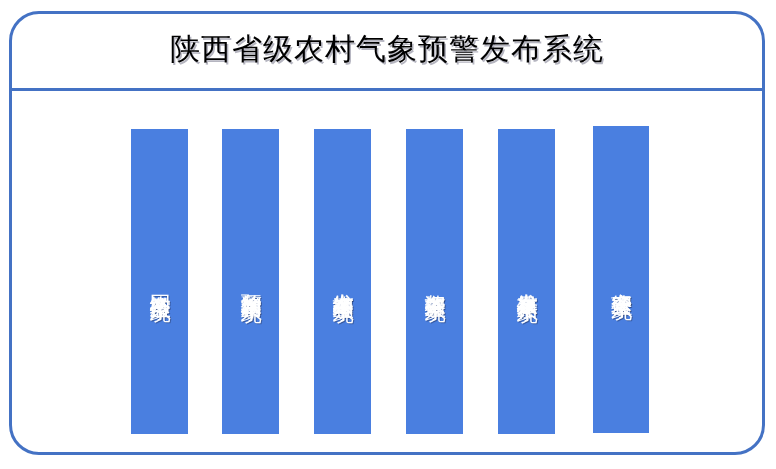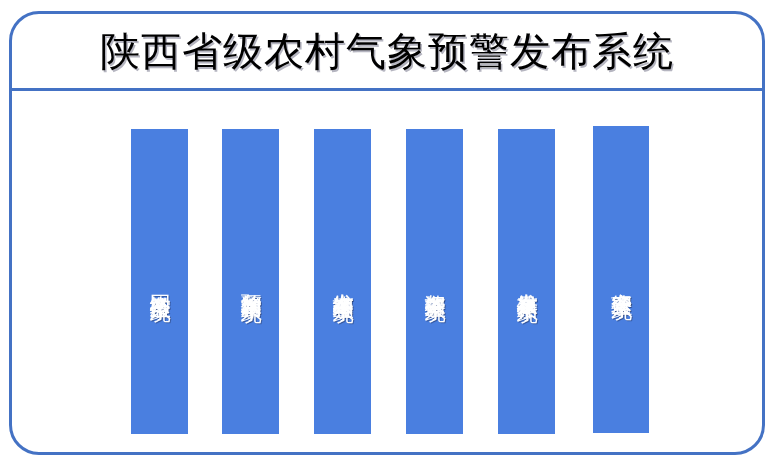--- a/index.html
+++ b/index.html
@@ -44,22 +44,22 @@
     position: absolute;
     left: 11px;
     top: 13px;
     width: 752px;
     height: 75px;
     display: flex;
     align-items: center;
     justify-content: center;
   }
   #title-text {
-    font-family: Liberation Sans, sans-serif;
-    font-size: 40px;
+    font-family: Liberation Mono, monospace;
+    font-size: 30px;
     line-height: 1;
     letter-spacing: 1px;
     color: #000000;
     text-shadow: 1.5px 1.5px 0 rgba(120,120,140,0.55);
     white-space: nowrap;
   }
 
   
   #columns {
     position: absolute;

